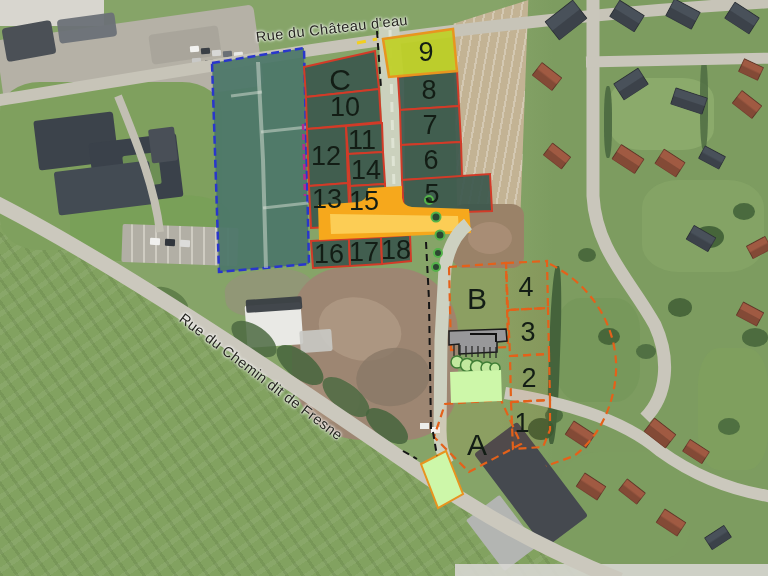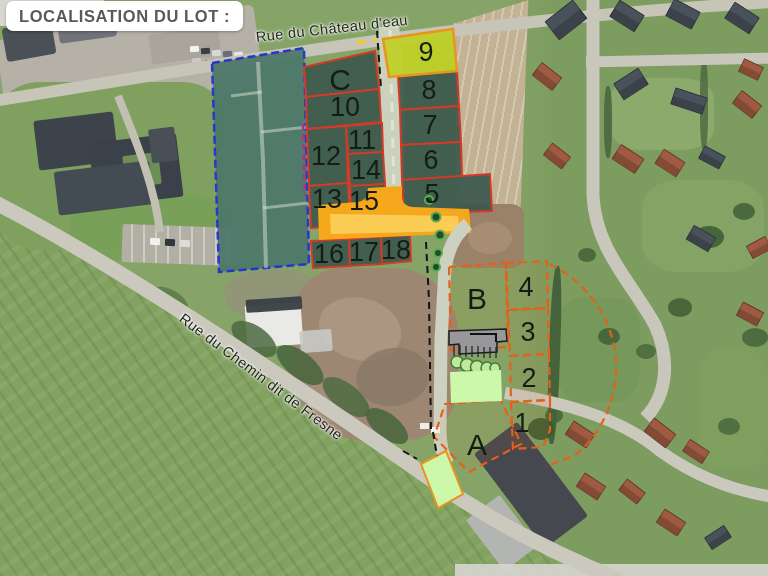--- a/index.html
+++ b/index.html
@@ -231,14 +231,13 @@
     <text class="lbl lblbig" x="477" y="298">B</text>
     <text class="lbl" x="526" y="287">4</text>
     <text class="lbl" x="528" y="332">3</text>
     <text class="lbl" x="529" y="378">2</text>
     <text class="lbl" x="522" y="423">1</text>
     <text class="lbl lblbig" x="477" y="444">A</text>
   </svg>
 
   <div class="street" id="street-chateau">Rue du Château d'eau</div>
   <div class="street" id="street-fresne">Rue du Chemin dit de Fresne</div>
-  <div id="title">LOCALISATION DU LOT :</div>
 </div>
 
 </body></html>

